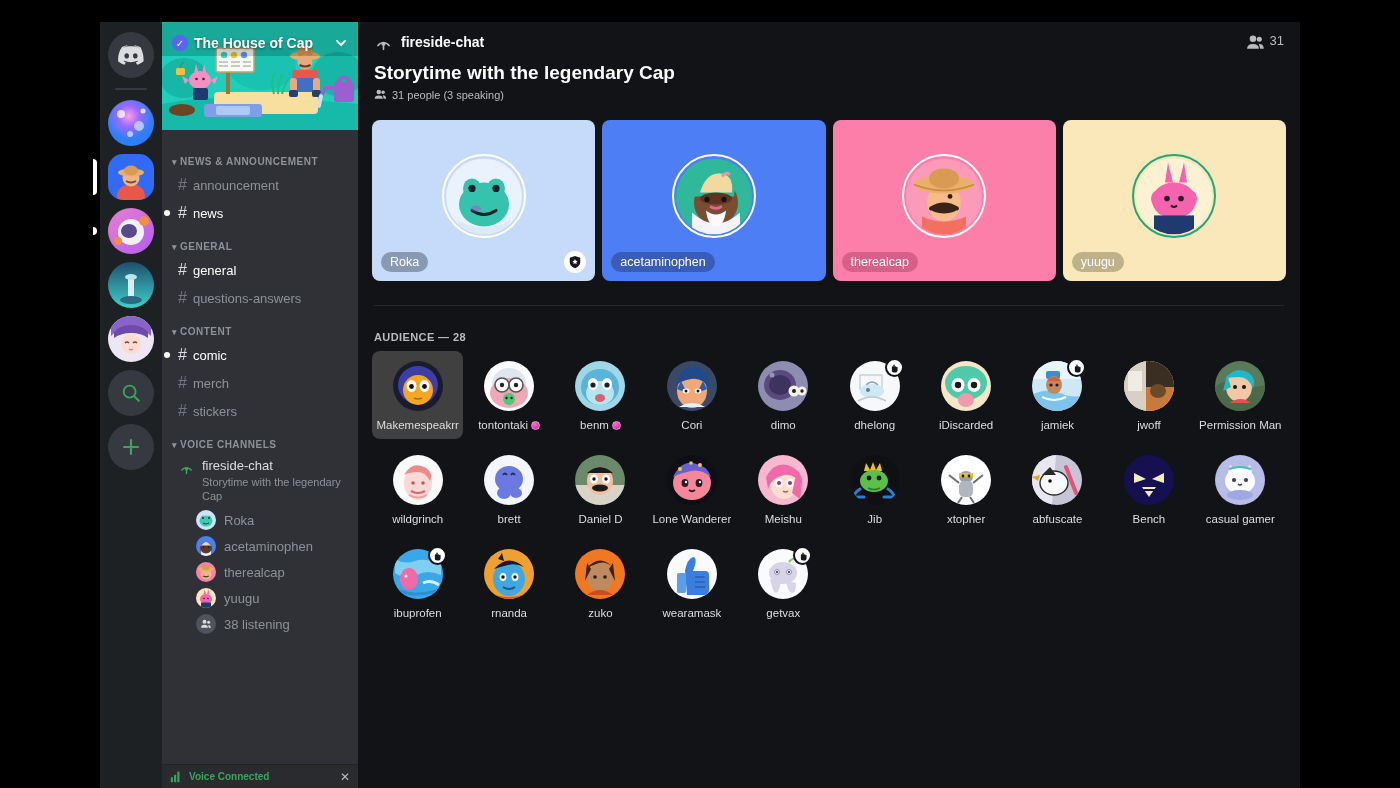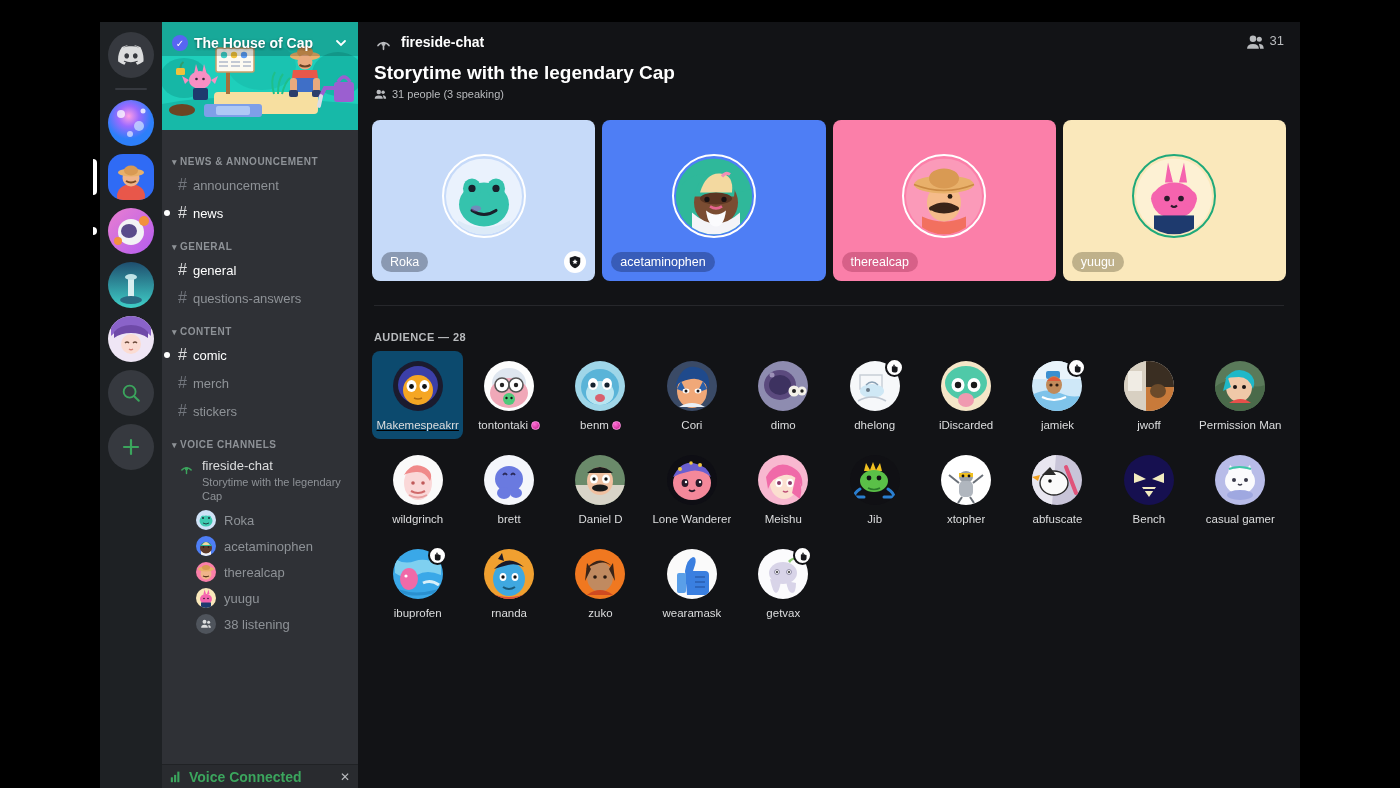--- a/index.html
+++ b/index.html
@@ -127,40 +127,40 @@
     width: 20px; height: 20px; border-radius: 50%; background: #4f545c;
     display: flex; align-items: center; justify-content: center;
     color: #dcddde; font-size: 10px; flex: 0 0 auto;
   }
 
   .voicebar {
     flex: 0 0 auto; height: 24px; background: #292b2f;
     border-top: 1px solid #202225; display: flex; align-items: center;
     padding: 0 8px; gap: 6px; overflow: hidden;
   }
-  .vconn { color: #3ba55d; font-size: 14px; font-weight: bold; }
+  .vconn { color: #3ba55d; font-size: 10px; font-weight: bold; }
   .vconn-x { margin-left: auto; color: #b9bbbe; font-size: 12px; }
 
   
   .main {
     position: absolute; left: 358px; top: 22px; width: 942px; height: 766px;
     background: #121316; display: flex; flex-direction: column;
   }
   .mainhead {
     height: 40px; flex: 0 0 auto; display: flex; align-items: center;
     padding: 0 16px; gap: 8px;
   }
   .mh-title { color: #fff; font-size: 14px; font-weight: bold; }
   .mh-right { margin-left: auto; display: flex; gap: 5px; color: #b9bbbe; }
   .mh-count { font-size: 13px; font-weight: 500; }
 
   .stage { flex: 1 1 auto; padding: 0 14px; overflow: hidden; }
   .stage-title { color: #fff; font-size: 19px; font-weight: bold; padding-left: 2px; }
   .stage-sub {
-    display: flex; align-items: flex-start; gap: 5px; color: #b9bbbe;
+    display: flex; align-items: center; gap: 5px; color: #b9bbbe;
     font-size: 11px; margin-top: 4px; padding-left: 2px;
   }
 
   .cards { display: flex; gap: 7px; margin-top: 19px; }
   .card {
     position: relative; flex: 1 1 0; height: 161px; border-radius: 8px;
     overflow: hidden;
   }
   .card-av {
     position: absolute; left: 50%; top: 50%; transform: translate(-50%,-56%);
@@ -190,21 +190,21 @@
     letter-spacing: .4px; margin: 25px 0 8px 2px;
   }
   .aud-grid {
     display: grid; grid-template-columns: repeat(10, 1fr);
     row-gap: 6px;
   }
   .aud {
     position: relative; display: flex; flex-direction: column;
     align-items: center; padding: 10px 2px 8px 2px; border-radius: 8px;
   }
-  .aud.hovered { background: #0c4a6e; text-decoration: underline; }
+  .aud.hovered { background: #404040; }
   .aud-avwrap { position: relative; width: 50px; height: 50px; }
   .aud-av { width: 50px; height: 50px; border-radius: 50%; overflow: hidden; }
   .hand {
     position: absolute; right: -4px; top: -3px; width: 19px; height: 19px;
     border-radius: 50%; background: #fff; display: flex;
     align-items: center; justify-content: center; font-size: 11px;
     border: 2px solid #121316;
   }
   .aud-name {
     margin-top: 8px; color: #dcddde; font-size: 11.5px;

